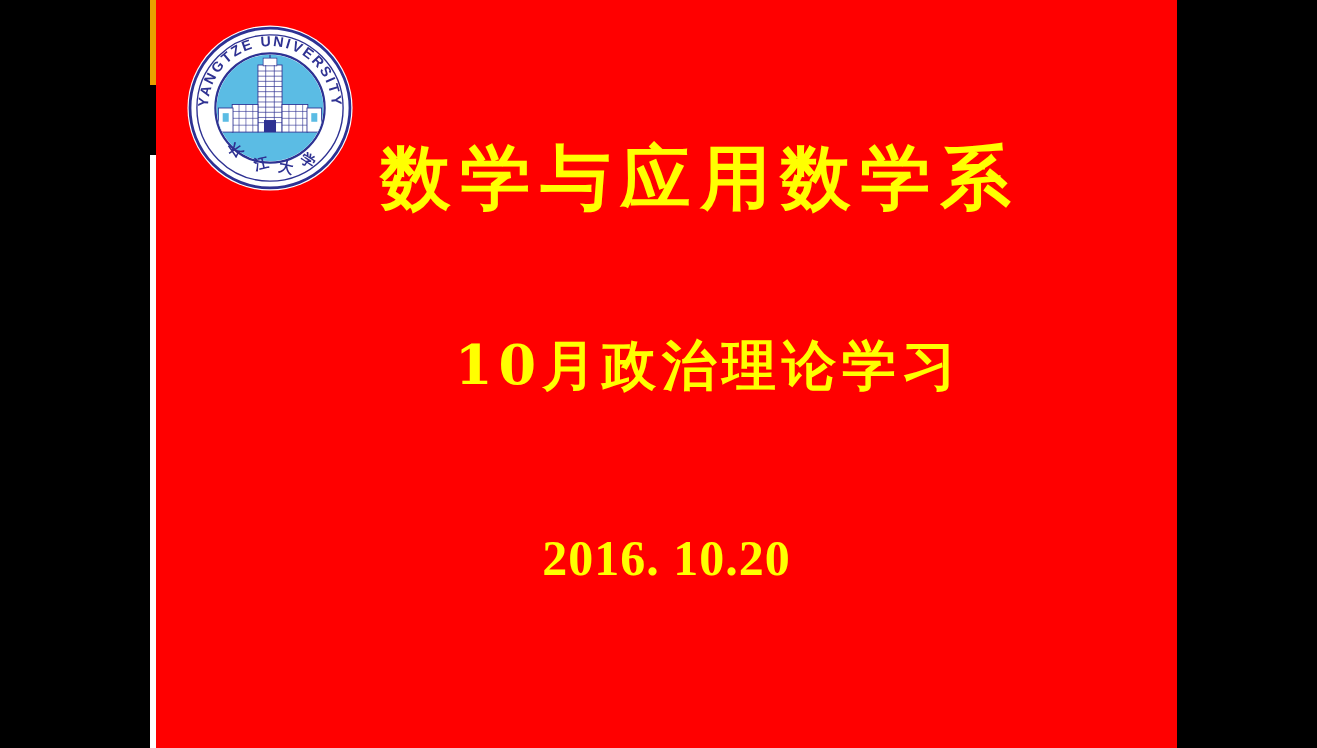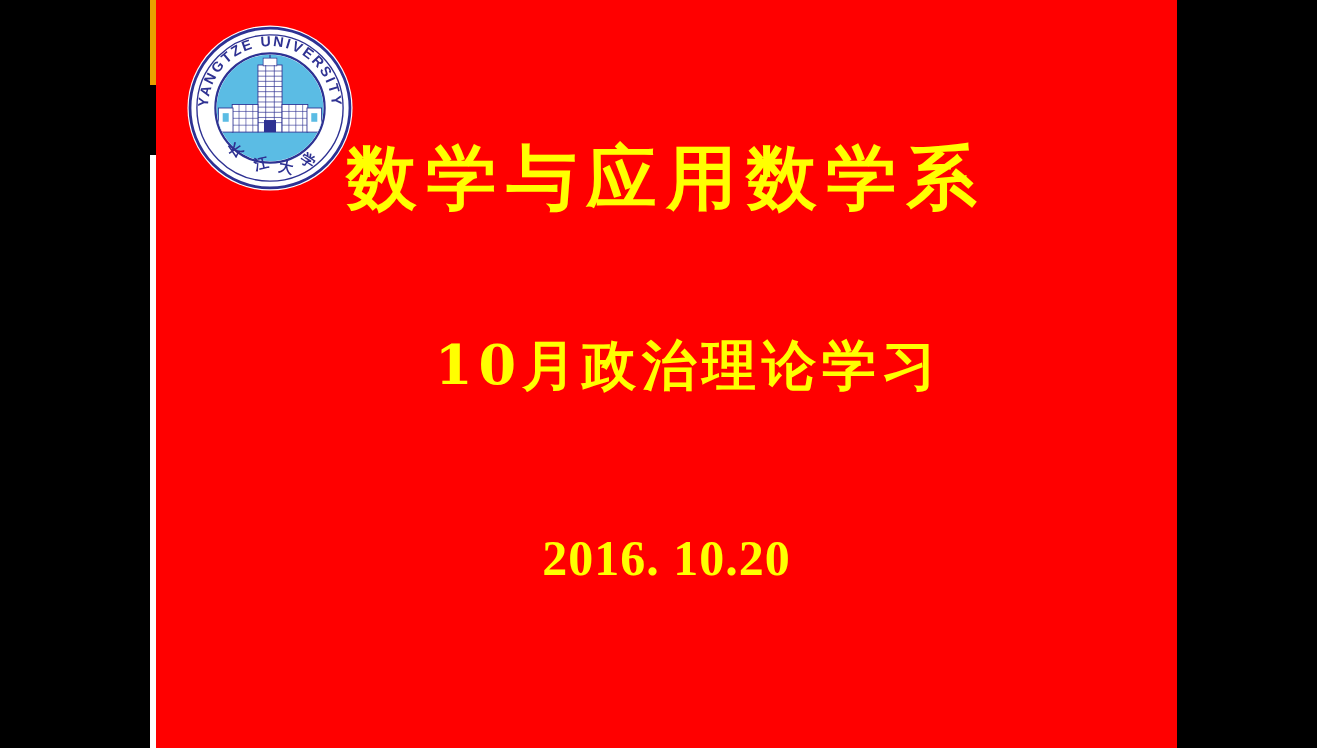--- a/index.html
+++ b/index.html
@@ -73,29 +73,31 @@
     width: 1021px;
     text-align: center;
     color: #FFFF00;
     white-space: nowrap;
   }
   #dept-title {
     top: 132px;
     font-size: 70px;
     font-weight: bold;
     letter-spacing: 10px;
+    padding-left: 34px;
     font-family: "DejaVu Serif", "Liberation Serif", serif;
   }
   #study-subtitle {
     top: 330px;
     font-size: 54px;
     font-weight: bold;
     letter-spacing: 6px;
     padding-left: 22px;
     font-family: "DejaVu Serif", "Liberation Serif", serif;
+    margin-left: 20px;
   }
   #slide-date {
     top: 529px;
     font-size: 50px;
     font-weight: bold;
     letter-spacing: 1px;
     font-family: "Liberation Serif", serif;
   }
 </style>
 </head>

